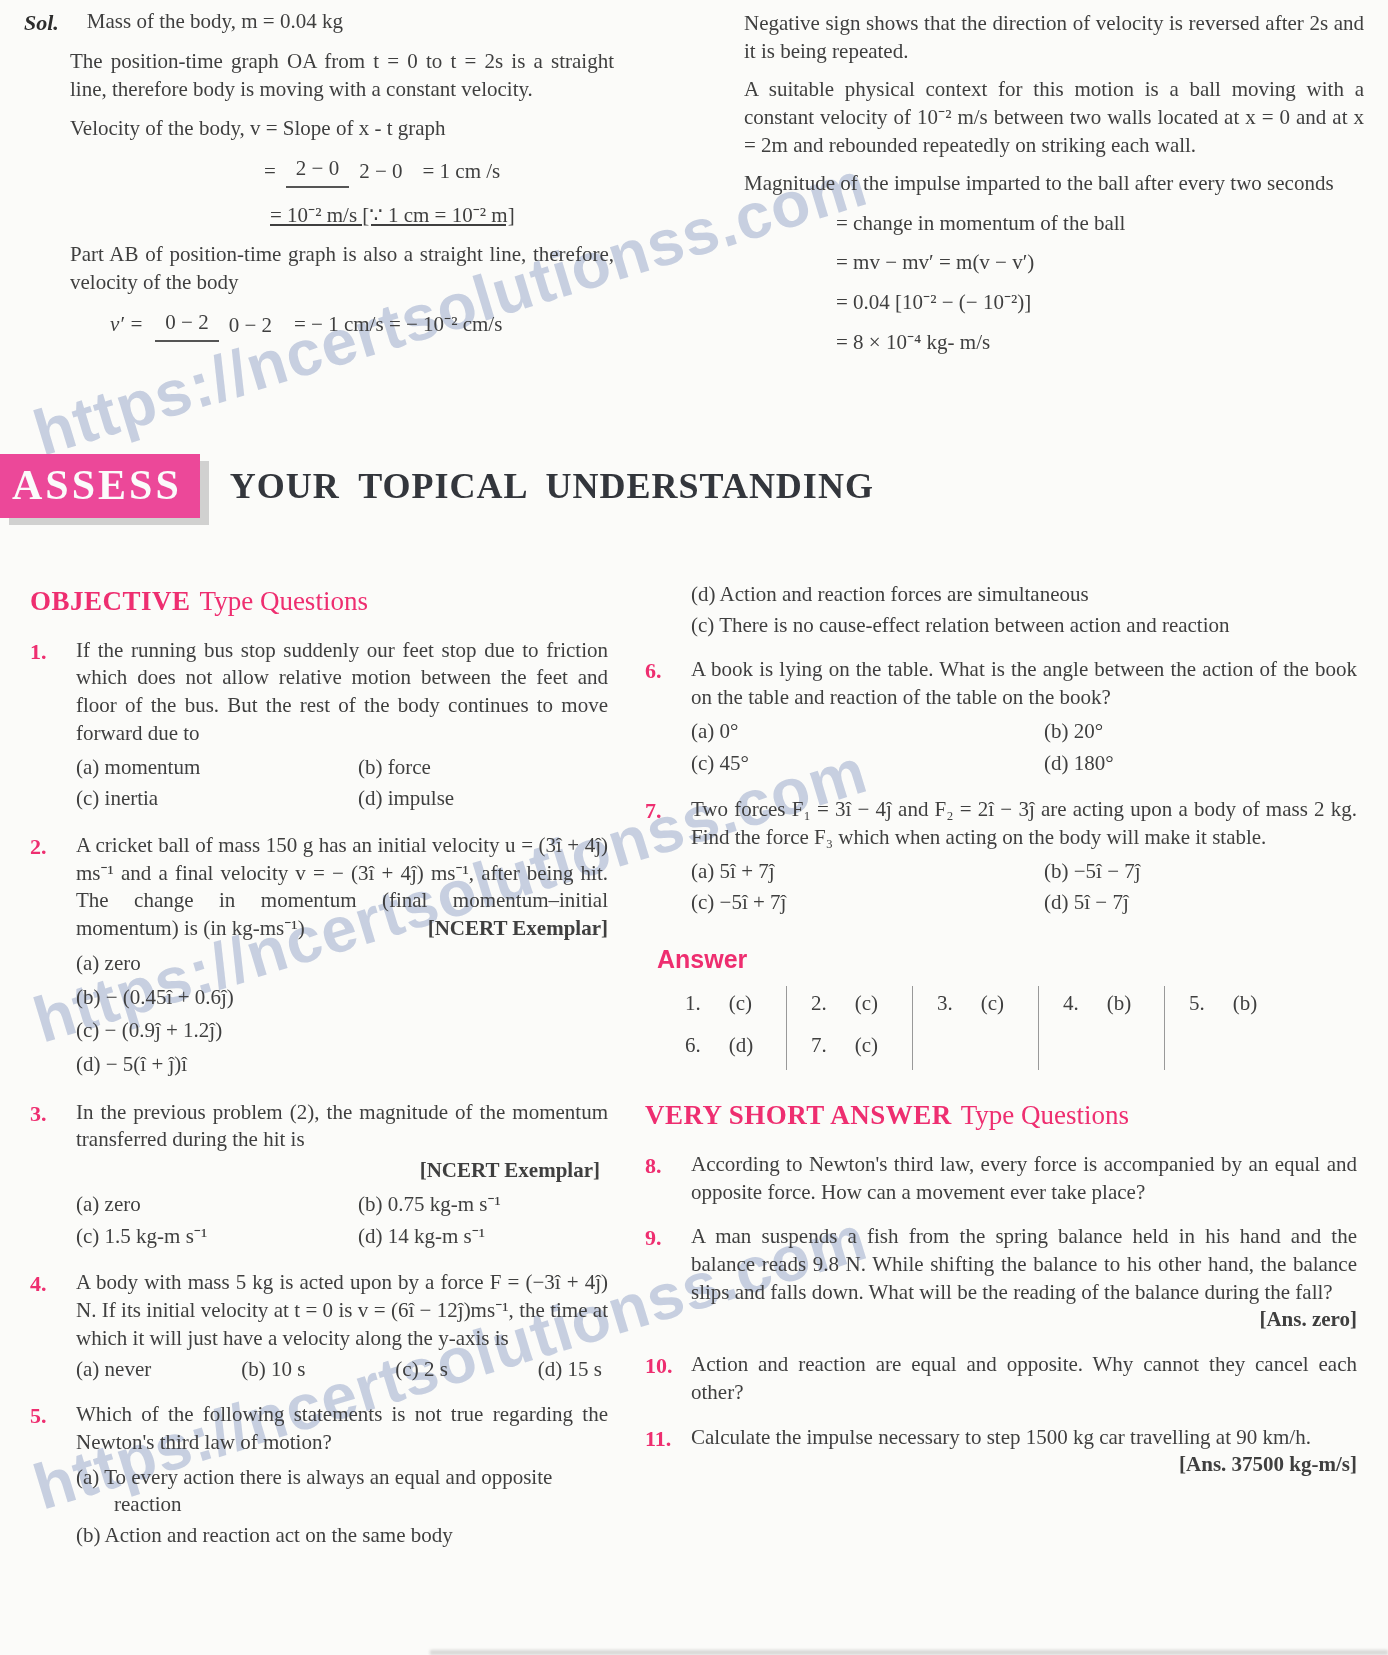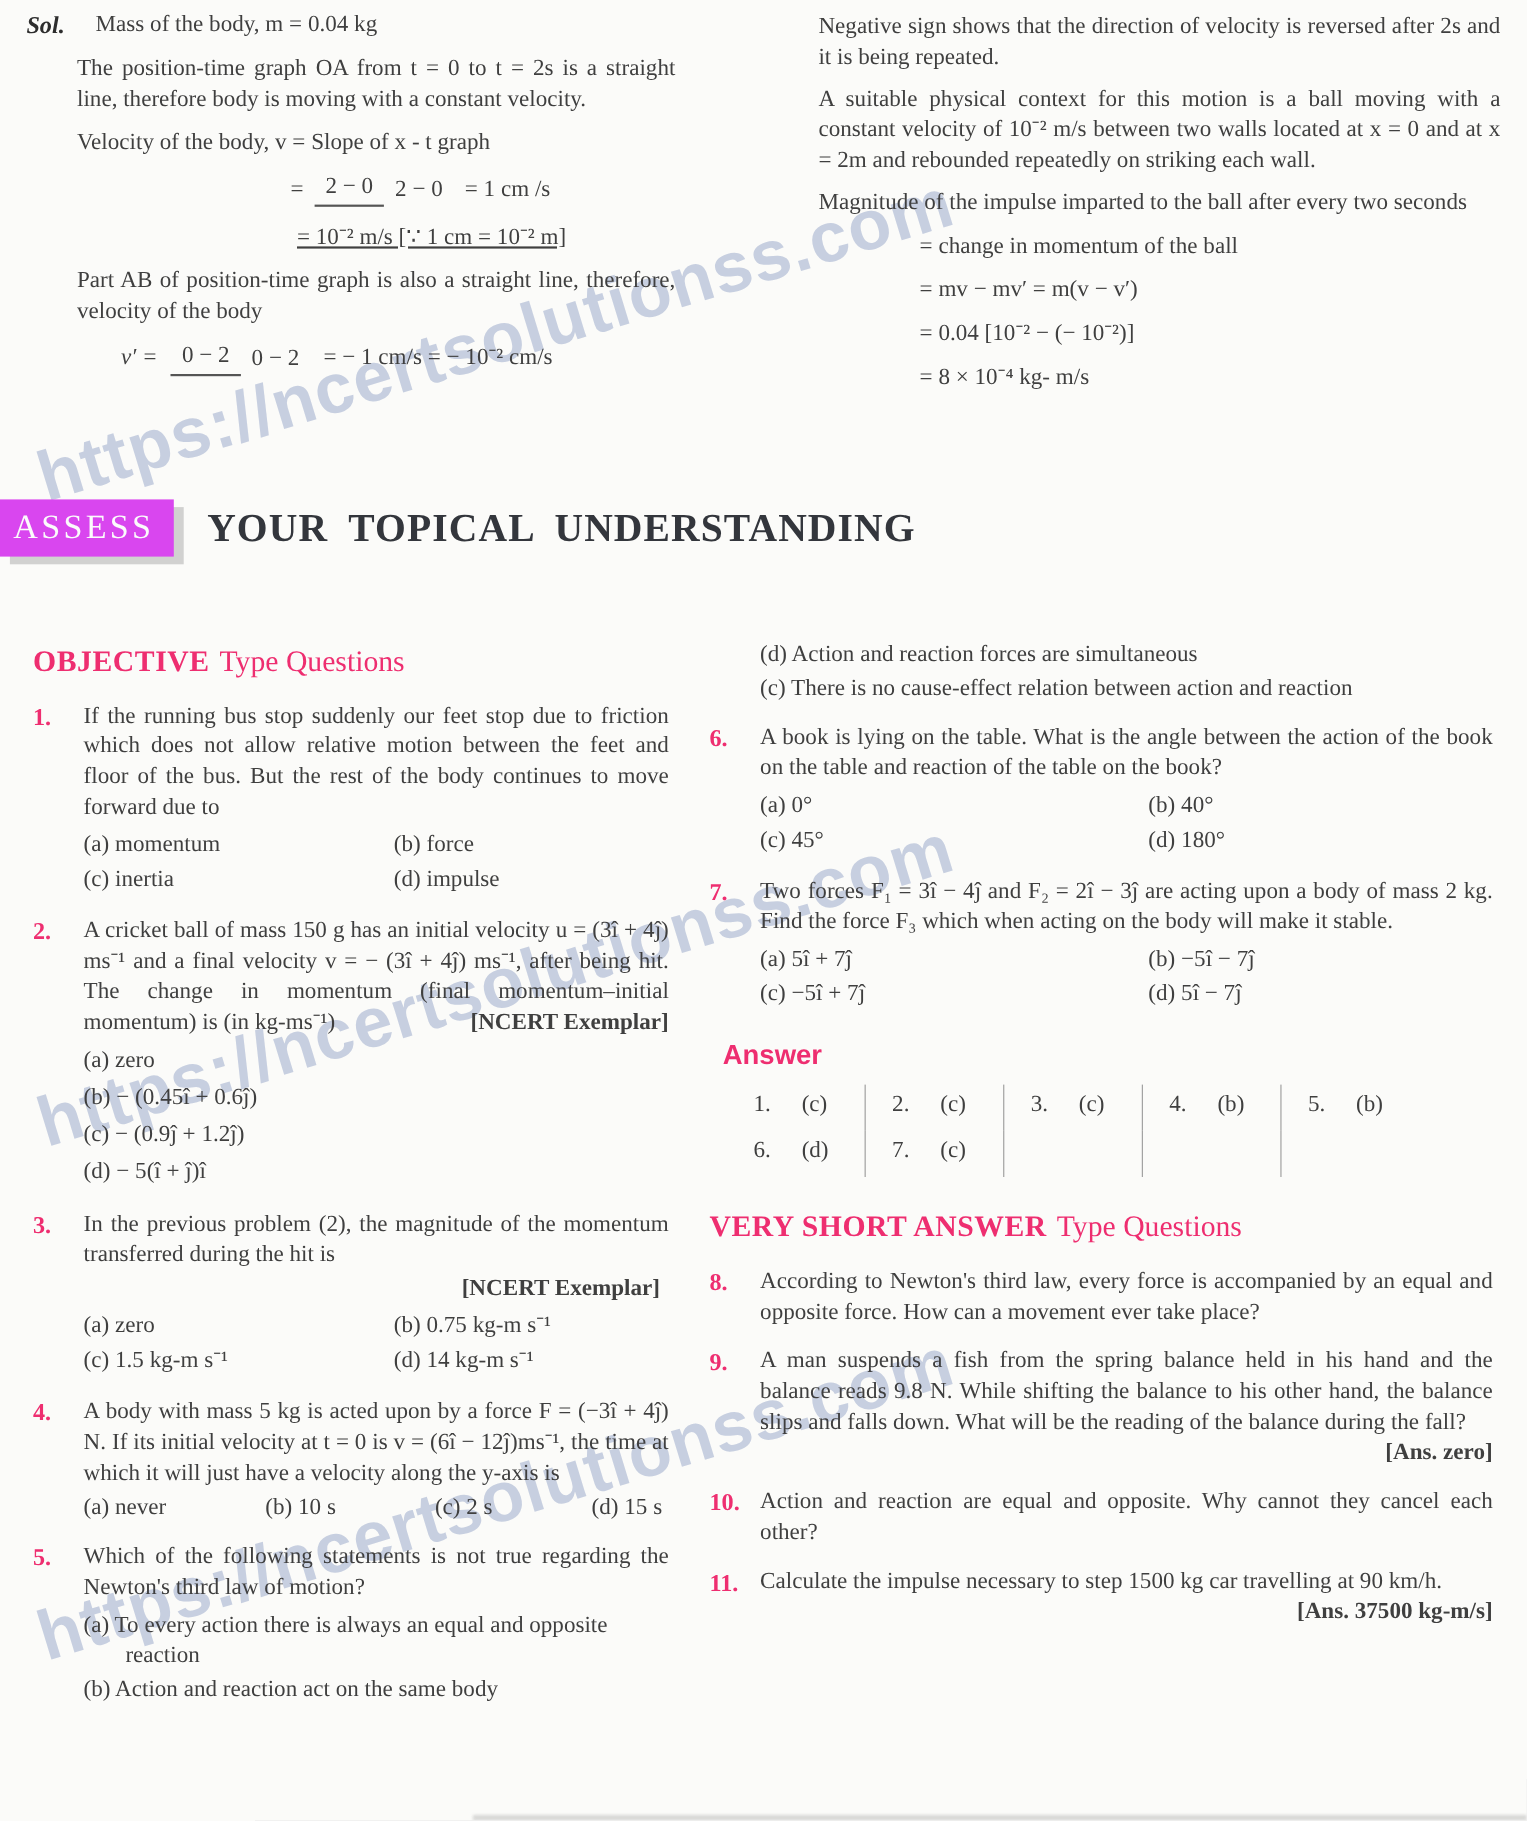--- a/index.html
+++ b/index.html
@@ -27,22 +27,22 @@
   .frac .fden{padding:3px 10px 0;}
   .eqline{margin:14px 0 0 246px !important;text-align:left !important;text-decoration:underline;}
   .lhs-it{font-style:italic;}
 
   .sol-right{position:absolute;left:744px;top:0;width:620px;font-size:21px;line-height:1.33;}
   .sol-right p{margin:10px 0 0;text-align:justify;}
   .sol-right .eq{margin:12px 0 0 92px;text-align:left;}
 
   
   .assess-band{position:absolute;left:0;top:454px;display:flex;align-items:center;}
-  .assess-badge{display:inline-block;background:#d946ef;color:#fbfbfb;font-weight:400;
-      font-size:31px;letter-spacing:3px;padding:7px 18px 9px 12px;
+  .assess-badge{display:inline-block;background:#ec4899;color:#fbfbfb;font-weight:700;
+      font-size:42px;letter-spacing:3px;padding:7px 18px 9px 12px;
       box-shadow:9px 7px 0 rgba(175,175,175,0.55);}
   .assess-title{margin-left:30px;font-size:36px;font-weight:700;color:#33363c;
       letter-spacing:1px;word-spacing:9px;white-space:nowrap;}
 
   
   .sec-heading{font-size:27px;margin:0 0 10px;color:#ee2e70;}
   .sec-heading .hb{font-weight:700;letter-spacing:0.5px;}
   .sec-heading .hs{font-weight:400;margin-left:9px;}
 
   
@@ -203,21 +203,21 @@
       <span class="opt-hang">(d) Action and reaction forces are simultaneous</span>
       <span class="opt-hang">(c) There is no cause-effect relation between action and reaction</span>
     </div>
 
     <div class="q">
       <span class="qnum">6.</span>
       <div class="qbody">
         <p class="qtext">A book is lying on the table. What is the angle between the action of the book on the table and reaction of the table on the book?</p>
         <div class="opts opts-2col">
           <span class="opt">(a) 0°</span>
-          <span class="opt">(b) 40°</span>
+          <span class="opt">(b) 20°</span>
           <span class="opt">(c) 45°</span>
           <span class="opt">(d) 180°</span>
         </div>
       </div>
     </div>
 
     <div class="q">
       <span class="qnum">7.</span>
       <div class="qbody">
         <p class="qtext">Two forces F₁ = 3î − 4ĵ and F₂ = 2î − 3ĵ are acting upon a body of mass 2 kg. Find the force F₃ which when acting on the body will make it stable.</p>

